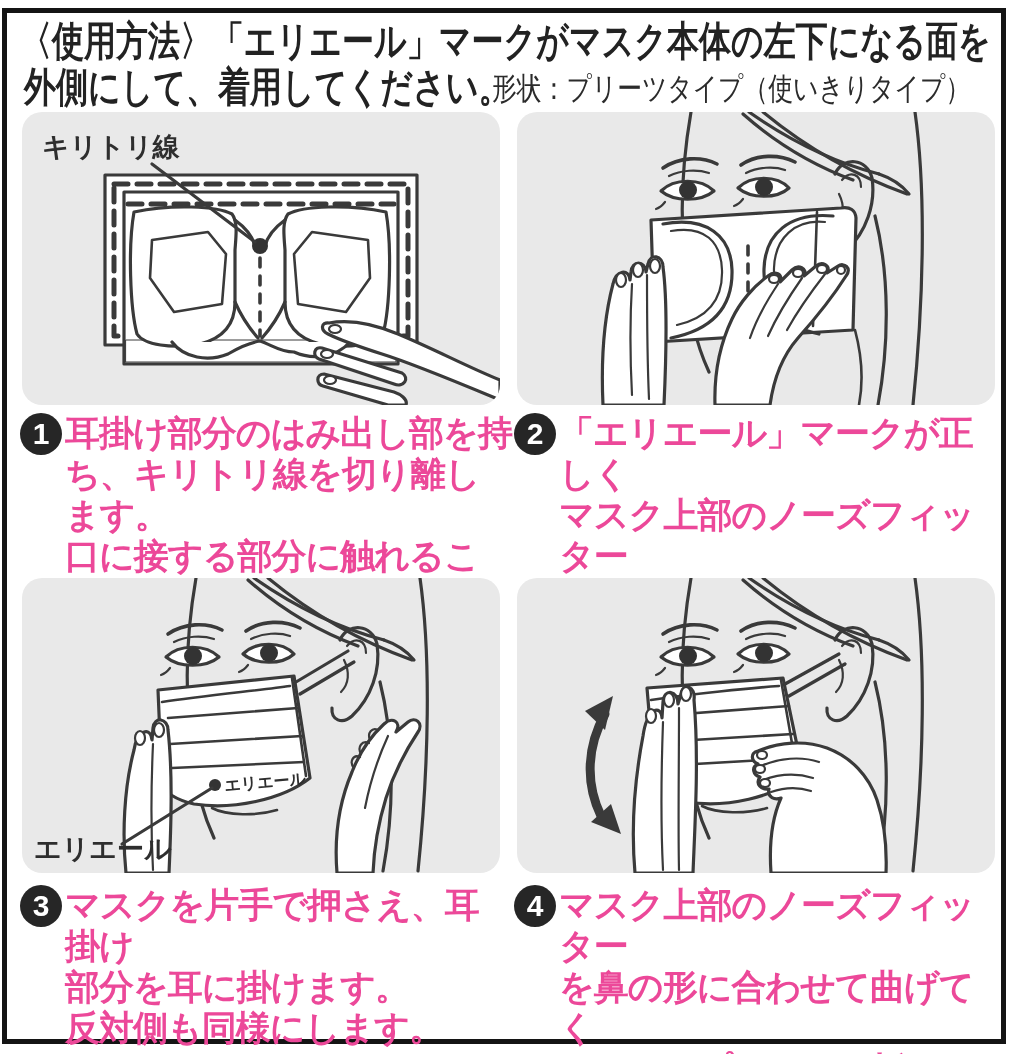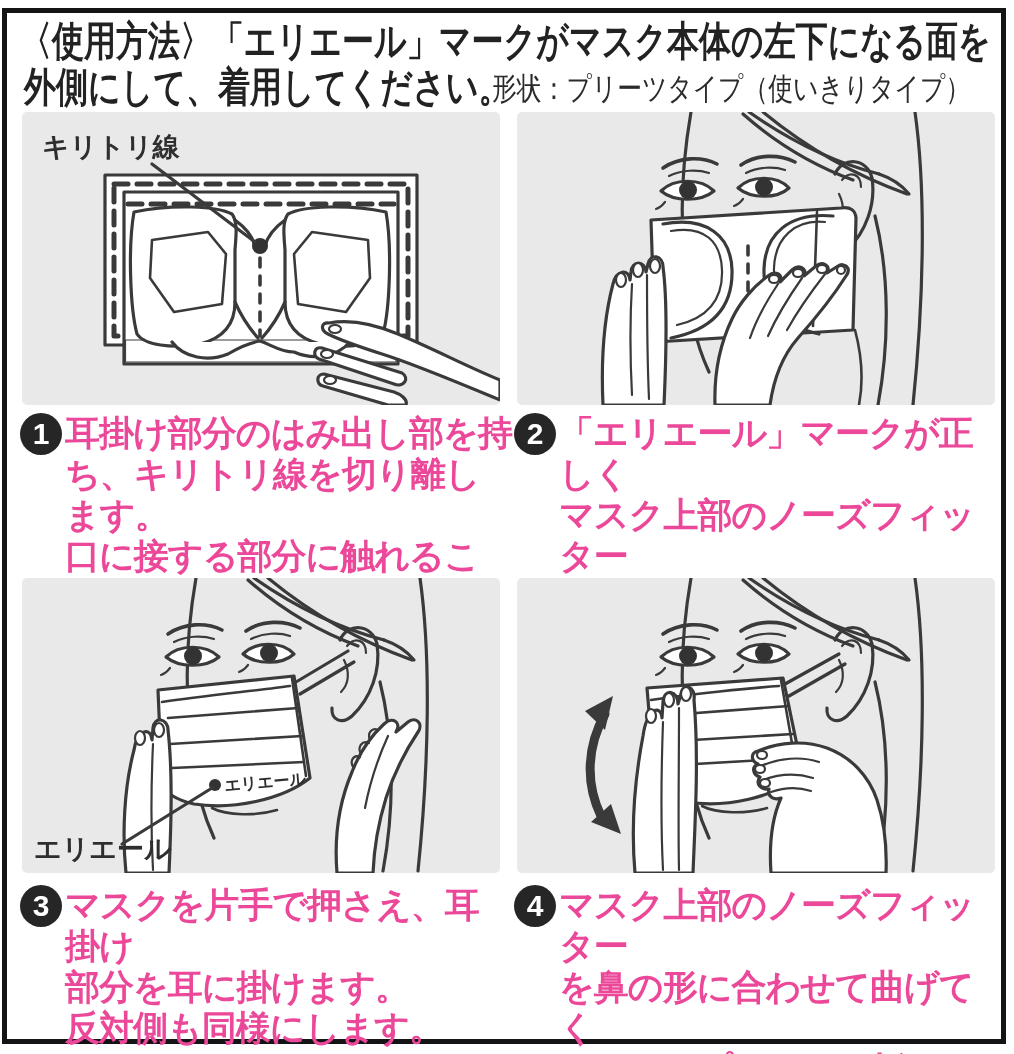--- a/index.html
+++ b/index.html
@@ -9,21 +9,21 @@
   .frame{position:absolute;left:2px;top:8px;width:1004px;height:1036px;
          border:5px solid #141414;box-sizing:border-box;pointer-events:none;}
   
   .hline1{position:absolute;left:20px;top:14px;font-size:41px;font-weight:bold;color:#222;
           white-space:nowrap;transform:scaleX(0.78);transform-origin:left top;letter-spacing:0;}
   .hline2{position:absolute;left:24px;top:60px;font-size:41px;font-weight:bold;color:#222;
           white-space:nowrap;transform:scaleX(0.78);transform-origin:left top;}
   .hnote{position:absolute;left:492px;top:68px;font-size:31px;font-weight:normal;color:#2b2b2b;
          white-space:nowrap;transform:scaleX(0.80);transform-origin:left top;}
   
-  .panel{position:absolute;background:#e9e9e9;border-radius:5px;overflow:hidden;}
+  .panel{position:absolute;background:#e9e9e9;border-radius:20px;overflow:hidden;}
   .p1{left:22px;top:112px;width:478px;height:293px;}
   .p2{left:517px;top:112px;width:478px;height:293px;}
   .p3{left:22px;top:578px;width:478px;height:295px;}
   .p4{left:517px;top:578px;width:478px;height:295px;}
   .panel svg{position:absolute;left:0;top:0;width:100%;height:100%;}
   
   .la path,.la rect,.la line,.la ellipse{stroke:#3a3a3a;fill:none;stroke-linecap:round;stroke-linejoin:round;}
   .s2{stroke-width:2.2px;} .s25{stroke-width:2.6px;} .s3{stroke-width:3.2px;} .s35{stroke-width:3.6px;} .s5{stroke-width:5px;}
   .fw{fill:#ffffff !important;}
   .dash{stroke-dasharray:9 9;}

